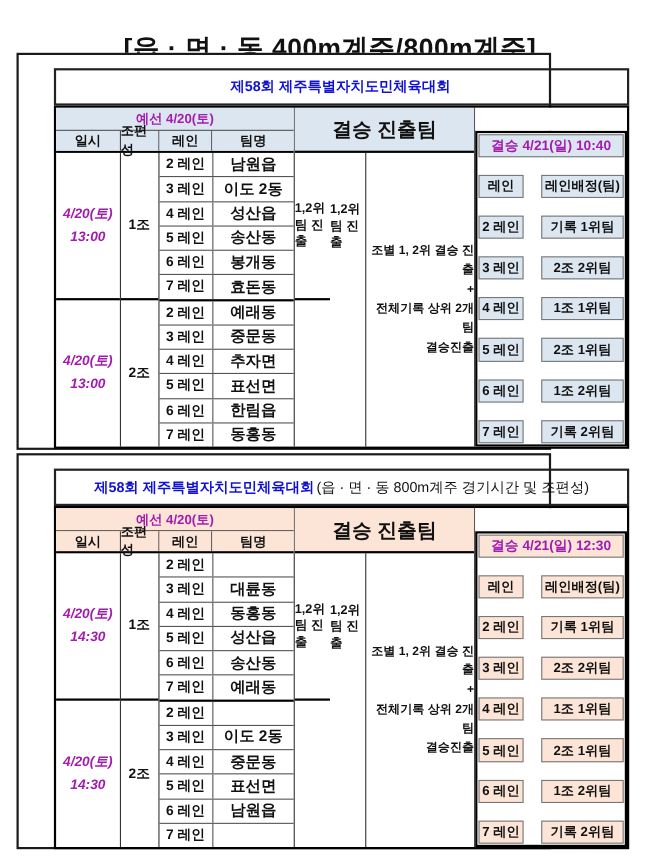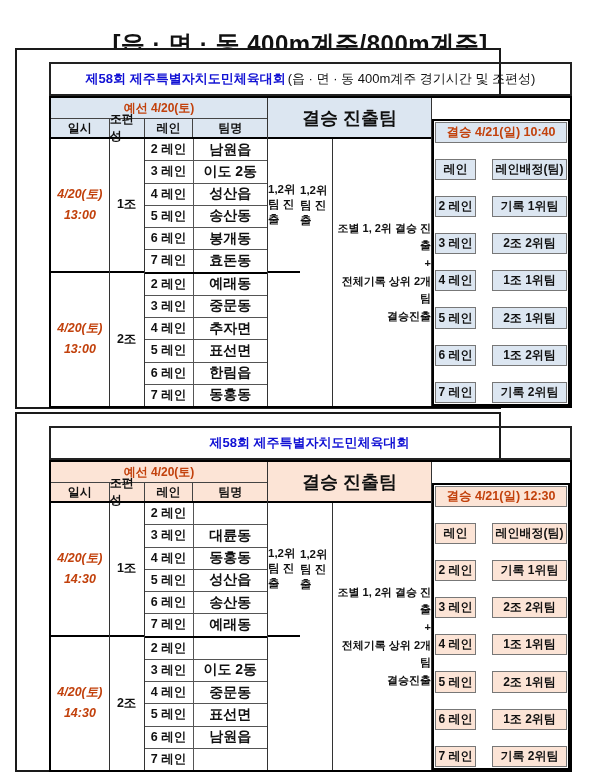--- a/index.html
+++ b/index.html
@@ -6,21 +6,21 @@
   html,body { width: 600px; height: 780px; background: #fff;
     font-family: "Liberation Sans", "DejaVu Sans", sans-serif; color: #111; }
   .page-title { text-align: center; font-size: 24px; font-weight: 800;
     padding-top: 28px; letter-spacing: 0.5px; }
   .outer-box { position: absolute; left: 15px; width: 486px;
     border: 2px solid #1a1a1a; background: #fff; padding-left: 12px; }
   .box-1 { top: 48px; height: 361px; }
   .box-2 { top: 412px; height: 360px; }
   .t-blue  { --fill: #dce6f1; }
   .t-peach { --fill: #fce4d6; }
-  .red  { color: #c2410c; }
+  .red  { color: #a21caf; }
   .blue { color: #1111d4; }
   .title-bar { width: 523px; height: 34px; margin: 12px 0 0 20px;
     border: 2px solid #222; display: flex; align-items: center; justify-content: center;
     font-size: 13px; white-space: nowrap; }
   .title-bar .em { font-weight: bold; margin-right: 2px; }
   .main-grid { width: 523px; margin: 0 0 0 20px; border: 2px solid #000;
     display: flex; height: 312px; }
   
   .block-a { width: 217px; border-right: 1px solid #333; display: flex; flex-direction: column; }
   .hdr-prelim { height: 21px; background: var(--fill); border-bottom: 1px solid #444;
@@ -73,21 +73,20 @@
   .spacer-bottom { flex: 1; background: #fff; }
 </style>
 </head>
 <body>
 
 <div class="page-title">[읍 · 면 · 동 400m계주/800m계주]</div>
 
 <div class="outer-box box-1 t-blue" style="--fill: #dce6f1;">
   <div class="title-bar">
     <span class="em blue">제58회 제주특별자치도민체육대회</span>
-    <span>(읍 · 면 · 동 400m계주 경기시간 및 조편성)</span>
   </div>
   <div class="main-grid">
     <div class="block-a">
       <div class="hdr-prelim red">예선 4/20(토)</div>
       <div class="hdr-cols">
         <div class="hc w-date">일시</div>
         <div class="hc w-group">조편성</div>
         <div class="hc w-lane">레인</div>
         <div class="hc w-team">팀명</div>
       </div>
@@ -195,20 +194,21 @@
           <div class="ft-cell">기록 2위팀</div>
       </div>
       <div class="spacer-bottom"></div>
     </div>
   </div>
 </div>
 
 <div class="outer-box box-2 t-peach" style="--fill: #fce4d6;">
   <div class="title-bar">
     <span class="em blue">제58회 제주특별자치도민체육대회</span>
+    <span>(읍 · 면 · 동 800m계주 경기시간 및 조편성)</span>
   </div>
   <div class="main-grid">
     <div class="block-a">
       <div class="hdr-prelim red">예선 4/20(토)</div>
       <div class="hdr-cols">
         <div class="hc w-date">일시</div>
         <div class="hc w-group">조편성</div>
         <div class="hc w-lane">레인</div>
         <div class="hc w-team">팀명</div>
       </div>

